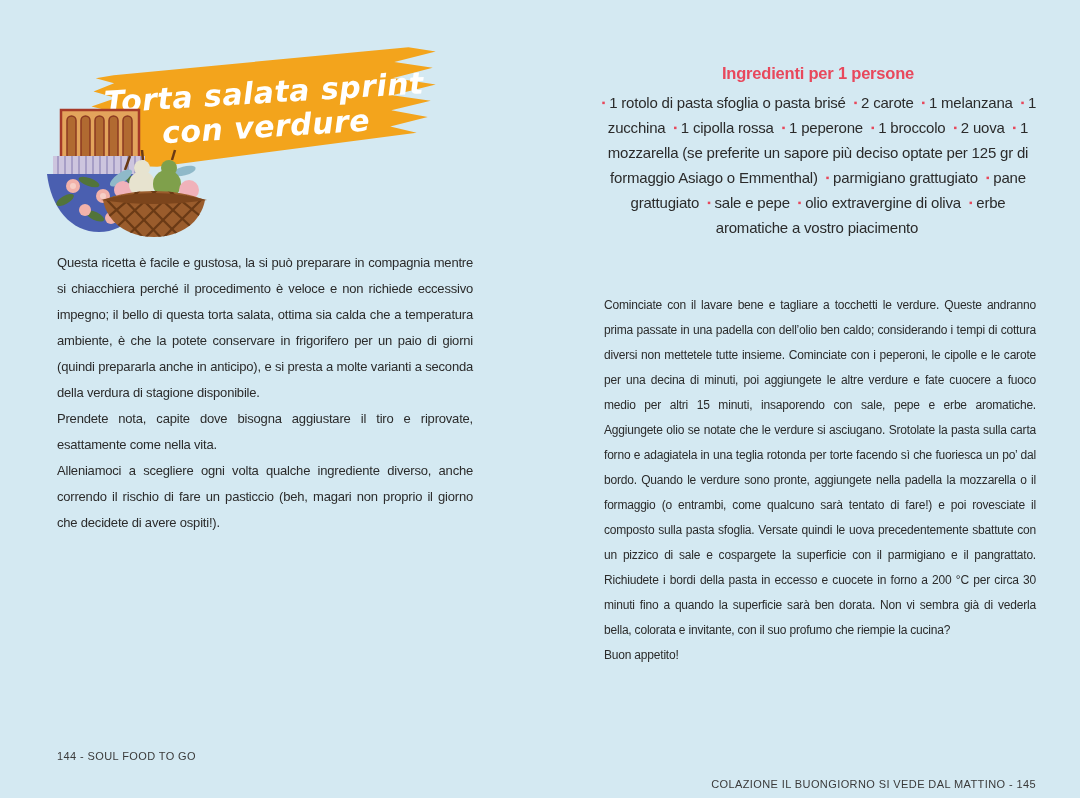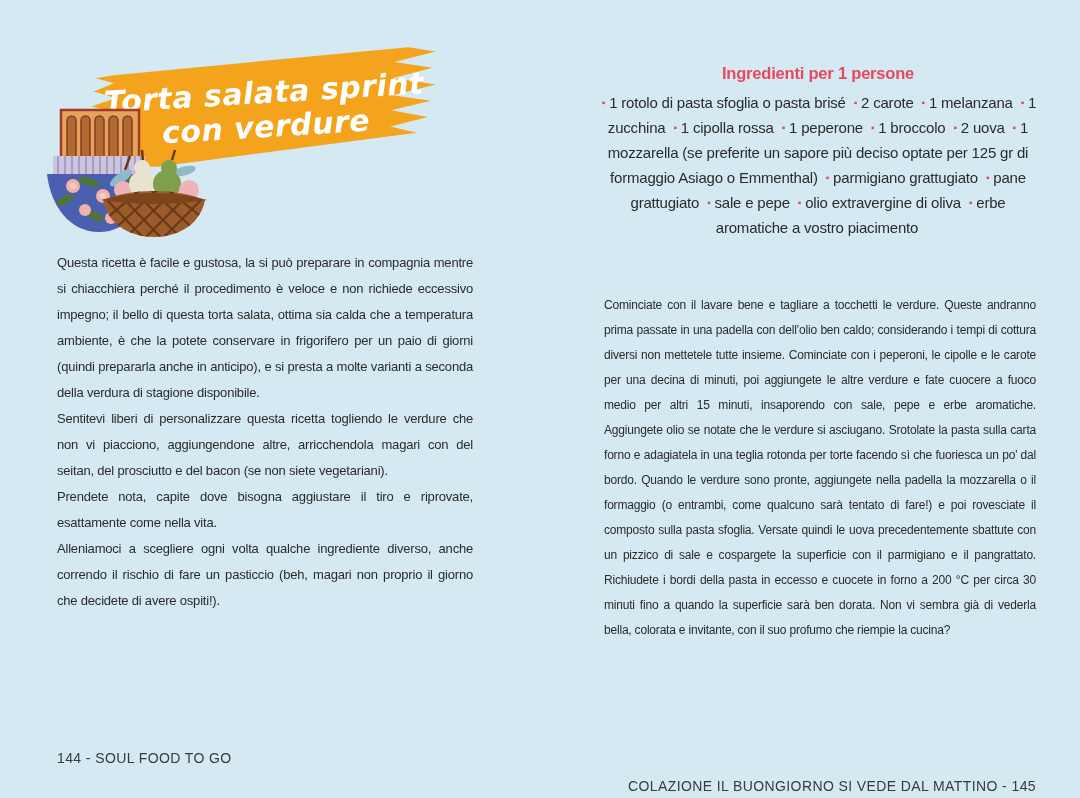--- a/index.html
+++ b/index.html
@@ -49,21 +49,21 @@
   .ing-item { margin:0 2px; }
   .bullet {
     color:#e8485c; font-size:10px; vertical-align:2px; margin-right:4px;
   }
   .right-body {
     position:absolute; left:604px; top:293px; width:432px;
     font-size:12px; line-height:25px; letter-spacing:-0.2px;
   }
   
   .footer {
-    position:absolute; top:750px; font-size:14px; letter-spacing:0.4px;
+    position:absolute; top:750px; font-size:11px; letter-spacing:0.4px;
     color:#3a3a3a;
   }
   .footer-left { left:57px; }
   .footer-right { right:44px;margin-top:28px; }
 </style>
 </head>
 <body>
 
 <div class="spread">
 
@@ -165,35 +165,35 @@
             <line x1="76" y1="88" x2="124" y2="138"></line>
           <line x1="62" y1="92" x2="108" y2="140"></line>
             <line x1="50" y1="100" x2="92" y2="140"></line>
         </g>
         <path d="M56,92 Q109,78 162,92 Q109,100 56,92 Z" fill="#7c451c"></path>
       </g>
     </svg>
 
     <div class="left-body">
         <p class="para">Questa ricetta è facile e gustosa, la si può preparare in compagnia mentre si chiacchiera perché il procedimento è veloce e non richiede eccessivo impegno; il bello di questa torta salata, ottima sia calda che a temperatura ambiente, è che la potete conservare in frigorifero per un paio di giorni (quindi prepararla anche in anticipo), e si presta a molte varianti a seconda della verdura di stagione disponibile.</p>
-        <p class="para">Sentitevi liberi di personalizzare questa ricetta togliendo le verdure che non vi piacciono, aggiungendone altre, arricchendola magari con del seitan, del prosciutto e del bacon (se non siete vegetariani).</p>
         <p class="para">Prendete nota, capite dove bisogna aggiustare il tiro e riprovate, esattamente come nella vita.</p>
         <p class="para">Alleniamoci a scegliere ogni volta qualche ingrediente diverso, anche correndo il rischio di fare un pasticcio (beh, magari non proprio il giorno che decidete di avere ospiti!).</p>
       </div>
 
     <div class="footer footer-left">144 - SOUL FOOD TO GO</div>
   </div>
 
   <div>
 
     <div class="ing-block">
       <div class="ing-title">Ingredienti per 1 persone</div>
       <div class="ing-list"><span class="ing-item"><span class="bullet">▪</span>1 rotolo di pasta sfoglia o pasta brisé</span> <span class="ing-item"><span class="bullet">▪</span>2 carote</span> <span class="ing-item"><span class="bullet">▪</span>1 melanzana</span> <span class="ing-item"><span class="bullet">▪</span>1 zucchina</span> <span class="ing-item"><span class="bullet">▪</span>1 cipolla rossa</span> <span class="ing-item"><span class="bullet">▪</span>1 peperone</span> <span class="ing-item"><span class="bullet">▪</span>1 broccolo</span> <span class="ing-item"><span class="bullet">▪</span>2 uova</span> <span class="ing-item"><span class="bullet">▪</span>1 mozzarella (se preferite un sapore più deciso optate per 125 gr di formaggio Asiago o Emmenthal)</span> <span class="ing-item"><span class="bullet">▪</span>parmigiano grattugiato</span> <span class="ing-item"><span class="bullet">▪</span>pane grattugiato</span> <span class="ing-item"><span class="bullet">▪</span>sale e pepe</span> <span class="ing-item"><span class="bullet">▪</span>olio extravergine di oliva</span> <span class="ing-item"><span class="bullet">▪</span>erbe aromatiche a vostro piacimento</span> </div>
     </div>
 
     <div class="right-body">
         <p class="para">Cominciate con il lavare bene e tagliare a tocchetti le verdure. Queste andranno prima passate in una padella con dell’olio ben caldo; considerando i tempi di cottura diversi non mettetele tutte insieme. Cominciate con i peperoni, le cipolle e le carote per una decina di minuti, poi aggiungete le altre verdure e fate cuocere a fuoco medio per altri 15 minuti, insaporendo con sale, pepe e erbe aromatiche. Aggiungete olio se notate che le verdure si asciugano. Srotolate la pasta sulla carta forno e adagiatela in una teglia rotonda per torte facendo sì che fuoriesca un po’ dal bordo. Quando le verdure sono pronte, aggiungete nella padella la mozzarella o il formaggio (o entrambi, come qualcuno sarà tentato di fare!) e poi rovesciate il composto sulla pasta sfoglia. Versate quindi le uova precedentemente sbattute con un pizzico di sale e cospargete la superficie con il parmigiano e il pangrattato. Richiudete i bordi della pasta in eccesso e cuocete in forno a 200 °C per circa 30 minuti fino a quando la superficie sarà ben dorata. Non vi sembra già di vederla bella, colorata e invitante, con il suo profumo che riempie la cucina?</p>
+        <p class="para">Buon appetito!</p>
       </div>
 
     <div class="footer footer-right">COLAZIONE IL BUONGIORNO SI VEDE DAL MATTINO - 145</div>
   </div>
 
 </div>
 
 </body></html>

